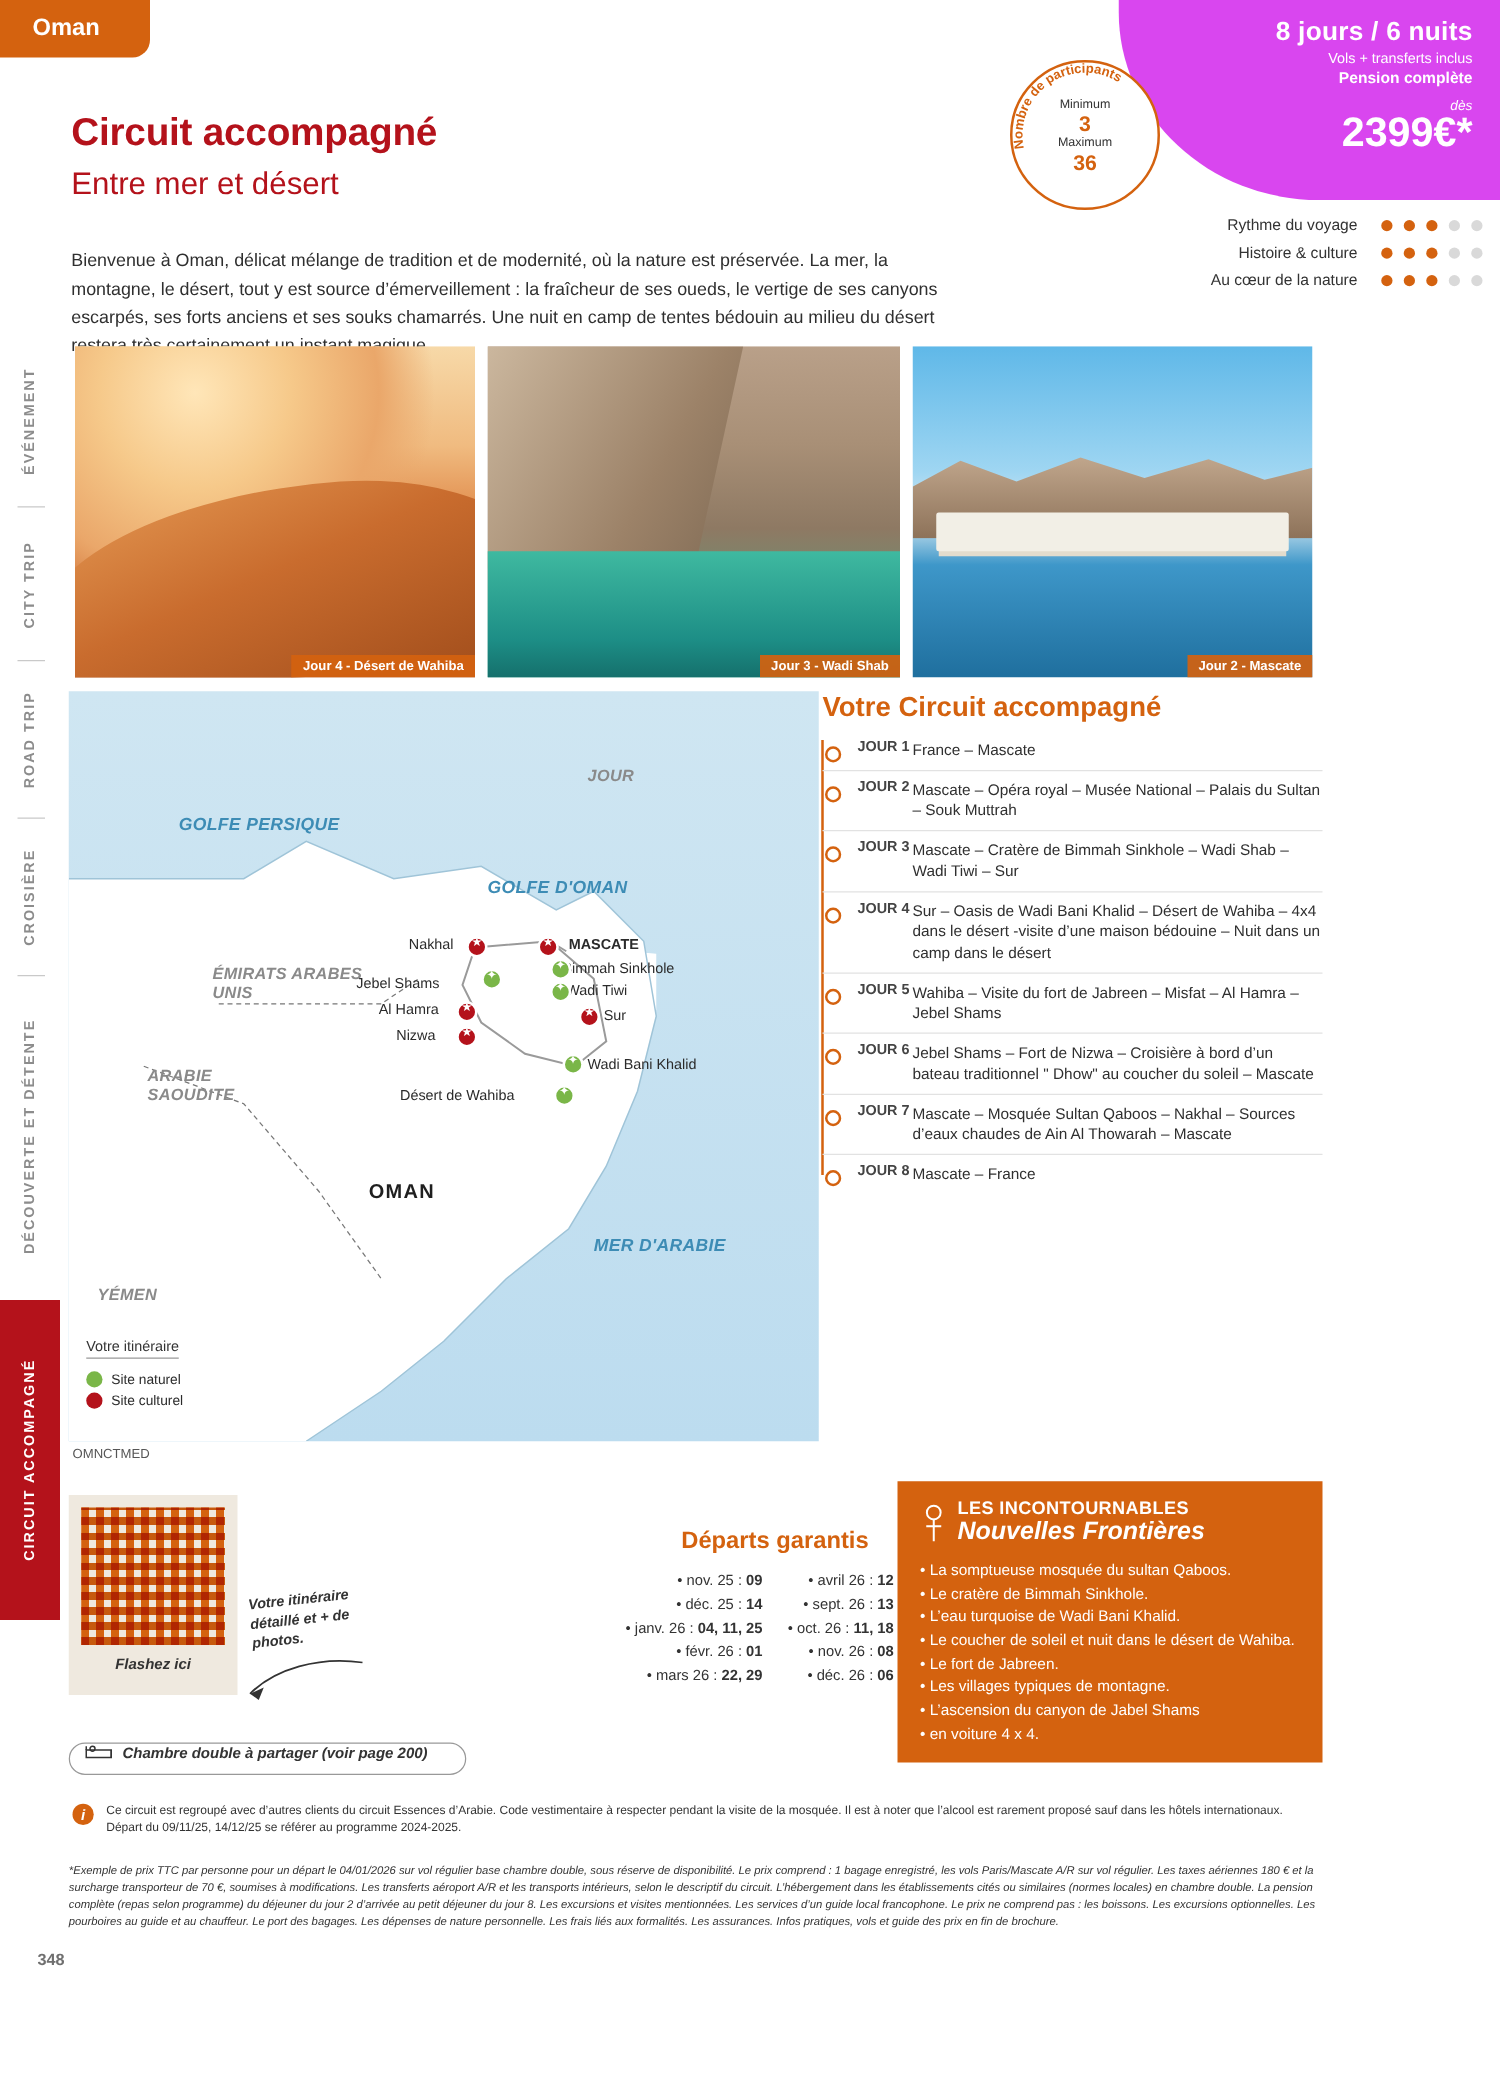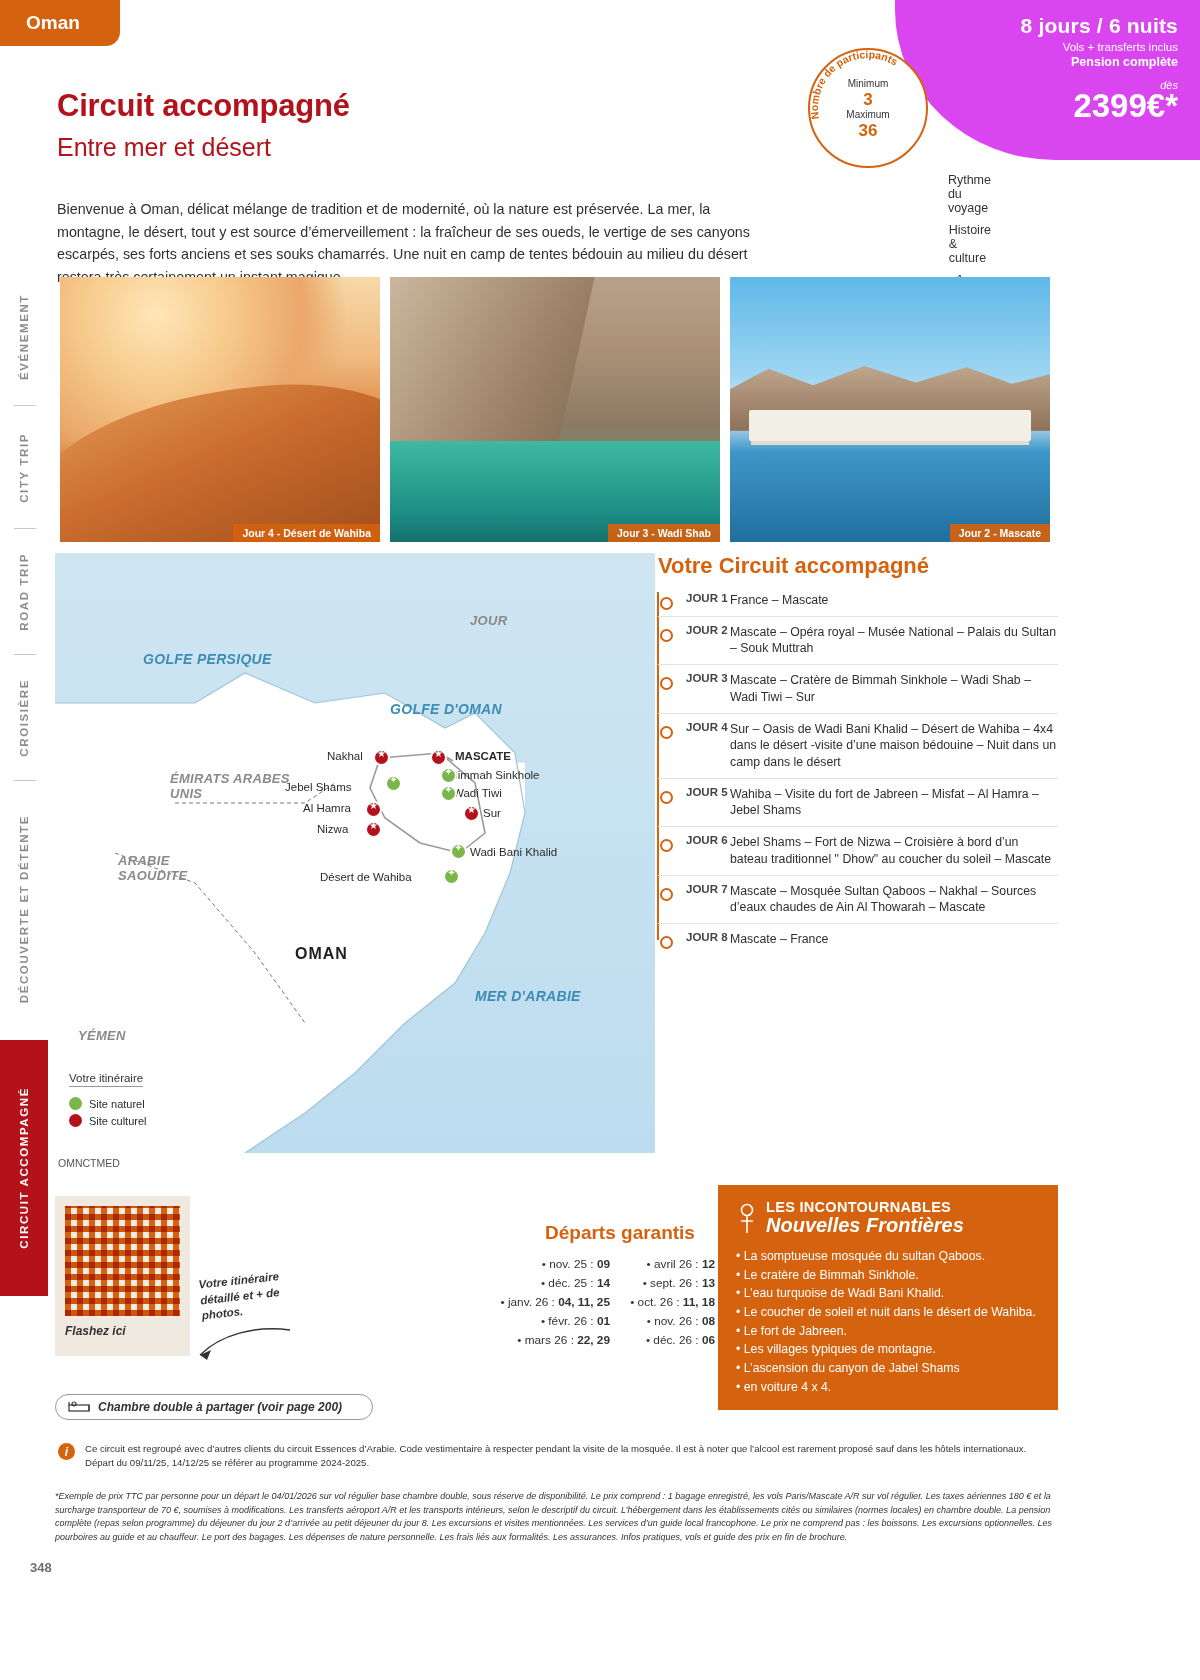--- a/index.html
+++ b/index.html
@@ -66,21 +66,21 @@
     position:absolute; left:57px; top:133px;
     font-size:25px; font-weight:400; color:#b4121b;
   }
   .intro {
     position:absolute; left:57px; top:175px; width:700px;
     font-size:14.3px; line-height:1.58; color:#2f2f2f;margin-top:23px;
   }
 
   
   .ratings { position:absolute; right:14px; top:173px; width:230px; }
-  .rating-row { display:flex; align-items:center; justify-content:flex-end; margin-bottom:8px;gap:28px; }
+  .rating-row { display:flex; align-items:center; justify-content:flex-end; margin-bottom:8px; }
   .rating-label { font-size:12.5px; color:#333; margin-right:10px; }
   .dot { width:9px; height:9px; border-radius:50%; background:#d9d9d9; margin-left:9px; }
   .dot.on { background:#d4620f; }
 
   
   .photo { position:absolute; overflow:hidden; }
   .photo .cap {
     position:absolute; right:0; bottom:0; background:rgba(212,98,15,.92);
     color:#fff; font-size:10.5px; padding:3px 9px; font-weight:600;
   }
@@ -160,21 +160,21 @@
   .itin-day { width:72px; flex:0 0 72px; font-size:11.5px; font-weight:700; color:#444; padding-left:28px; }
   .itin-txt { font-size:12.3px; line-height:1.36; color:#2f2f2f; }
 
   
   .qr-box { position:absolute; left:55px; top:1196px; width:135px; height:160px; background:#efe9df; padding:10px; }
   .qr-code { width:115px; height:110px; background:
     repeating-linear-gradient(90deg,#d4620f 0 6px,#efe9df 6px 12px),
     repeating-linear-gradient(0deg,#d4620f 0 6px,transparent 6px 12px);
     background-blend-mode:multiply;
   }
-  .qr-flash { text-align:left; font-size:12px; font-style:italic; font-weight:700; color:#333; margin-top:8px; }
+  .qr-flash { text-align:center; font-size:12px; font-style:italic; font-weight:700; color:#333; margin-top:8px; }
   .qr-note {
     position:absolute; left:200px; top:1272px; width:105px;
     font-size:11.5px; font-style:italic; font-weight:700; color:#333; line-height:1.35;
     transform:rotate(-6deg);
   }
   .dep-title { position:absolute; left:545px; top:1222px; font-size:19px; font-weight:700; color:#d4620f; }
   .dep-col { position:absolute; font-size:11.8px; line-height:1.62; color:#333; }
   #depA { left:430px; top:1255px; width:180px; text-align:right; }
   #depB { left:615px; top:1255px; width:100px; text-align:right; }
   .dep-col b { font-weight:700; }
@@ -187,21 +187,21 @@
   .high-k { font-size:14.5px; font-weight:600; letter-spacing:.3px; }
   .high-b { font-size:20px; font-weight:700; font-style:italic; margin-top:-1px; }
   .high ul { list-style:none; margin:10px 0 0 0; padding:0; font-size:12.3px; line-height:1.52; }
   .high li:before { content:"• "; }
   .high .cont { padding-left:0; }
 
   
   .chambre {
     position:absolute; left:55px; top:1394px; width:318px; height:26px;
     border:1px solid #999; border-radius:13px;
-    display:flex; align-items:center; padding-left:12px;
+    display:flex; align-items:flex-start; padding-left:12px;
     font-size:12px; font-style:italic; font-weight:700; color:#333;
   }
 
   
   .info-i {
     position:absolute; left:58px; top:1443px; width:17px; height:17px; border-radius:50%;
     background:#d4620f; color:#fff; font-size:12px; font-weight:700;
     display:flex; align-items:center; justify-content:center; font-style:italic;
   }
   .note1 { position:absolute; left:85px; top:1442px; width:965px; font-size:9.6px; line-height:1.45; color:#333; }

